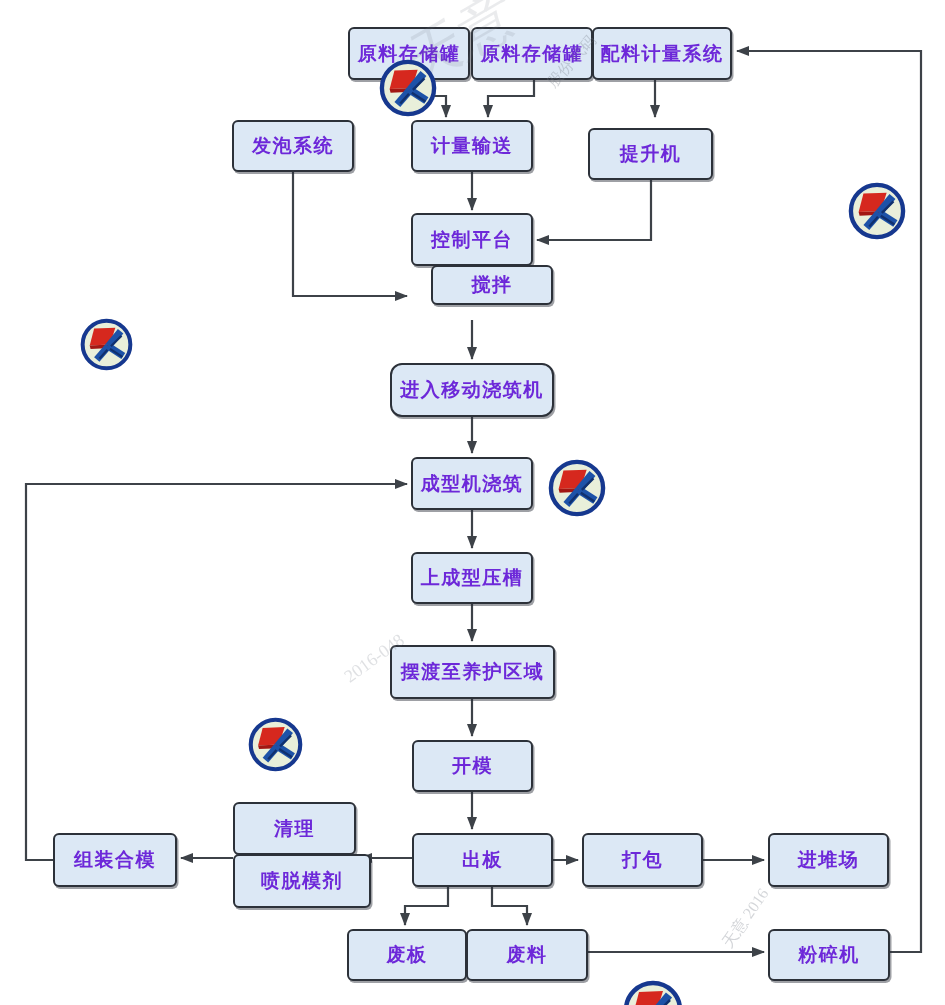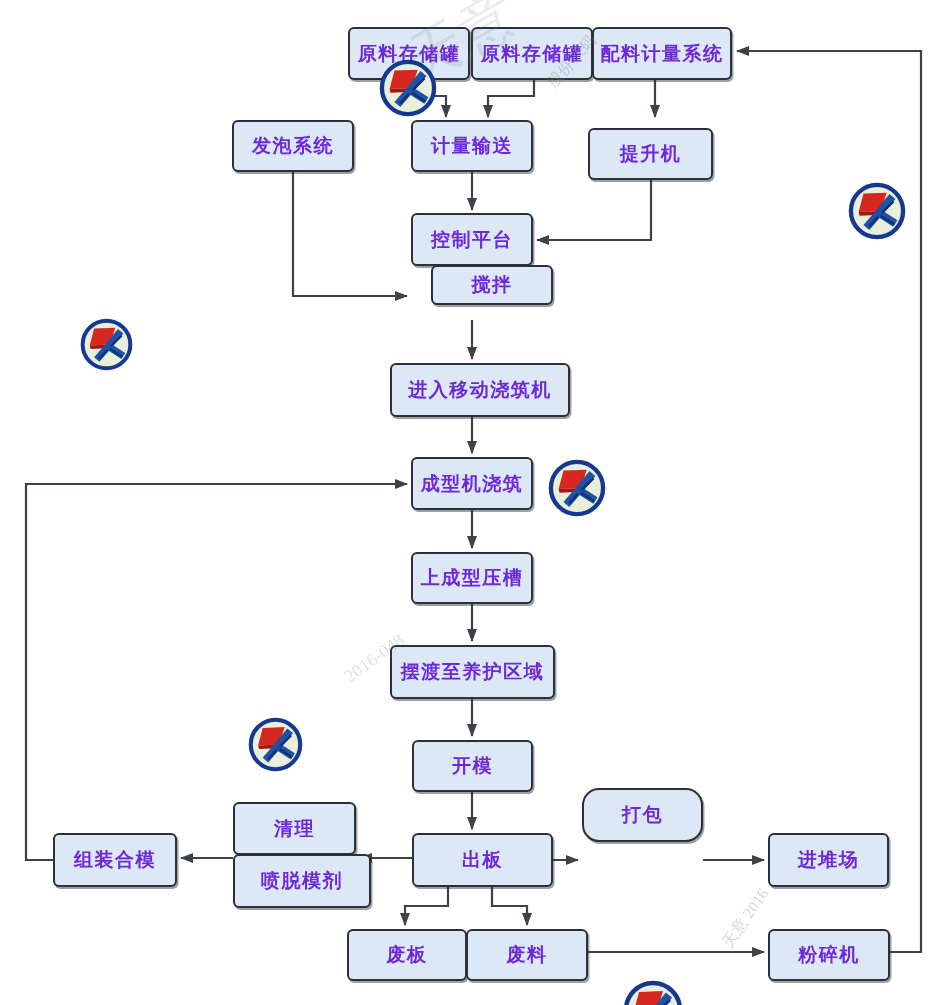--- a/index.html
+++ b/index.html
@@ -17,30 +17,30 @@
     text-align:center;
   }
   #n-tank1           {left:348px;top:27px; width:122px;height:53px;}
   #n-tank2           {left:471px;top:27px; width:122px;height:53px;}
   #n-batching        {left:592px;top:27px; width:140px;height:53px;}
   #n-foaming         {left:232px;top:120px;width:122px;height:52px;}
   #n-metering-convey {left:411px;top:120px;width:122px;height:52px;}
   #n-elevator        {left:588px;top:120px;width:125px;height:52px;margin-top:8px;}
   #n-control         {left:411px;top:213px;width:122px;height:53px;}
   #n-stirring        {left:411px;top:265px;width:122px;height:40px;margin-left:20px;}
-  #n-mobile-pour     {left:390px;top:363px;width:180px;height:54px;}
+  #n-mobile-pour     {left:390px;top:363px;width:164px;height:54px;border-radius:12px;}
   #n-forming-pour    {left:411px;top:457px;width:122px;height:53px;}
   #n-press-groove    {left:411px;top:552px;width:122px;height:52px;}
   #n-ferry           {left:390px;top:645px;width:165px;height:54px;}
   #n-open-mold       {left:412px;top:740px;width:121px;height:52px;}
   #n-cleaning        {left:233px;top:802px;width:123px;height:53px;}
   #n-spray-agent     {left:233px;top:854px;width:138px;height:54px;}
   #n-assemble        {left:53px; top:833px;width:124px;height:54px;}
   #n-out-board       {left:412px;top:833px;width:141px;height:54px;}
-  #n-packing         {left:582px;top:788px;width:121px;height:54px;border-radius:17px;}
+  #n-packing         {left:582px;top:833px;width:121px;height:54px;}
   #n-stockyard       {left:768px;top:833px;width:121px;height:54px;}
   #n-waste-board     {left:347px;top:929px;width:120px;height:52px;}
   #n-waste-material  {left:466px;top:929px;width:122px;height:52px;}
   #n-crusher         {left:768px;top:929px;width:122px;height:52px;}
   
   #connectors{position:absolute;left:0;top:0;z-index:1;}
   #connectors polyline{fill:none;stroke:#3d4248;stroke-width:2.2px;}
   
   .logo{position:absolute;z-index:4;}
   #logo-1{left:379px;top:59px; width:58px;height:58px;}

